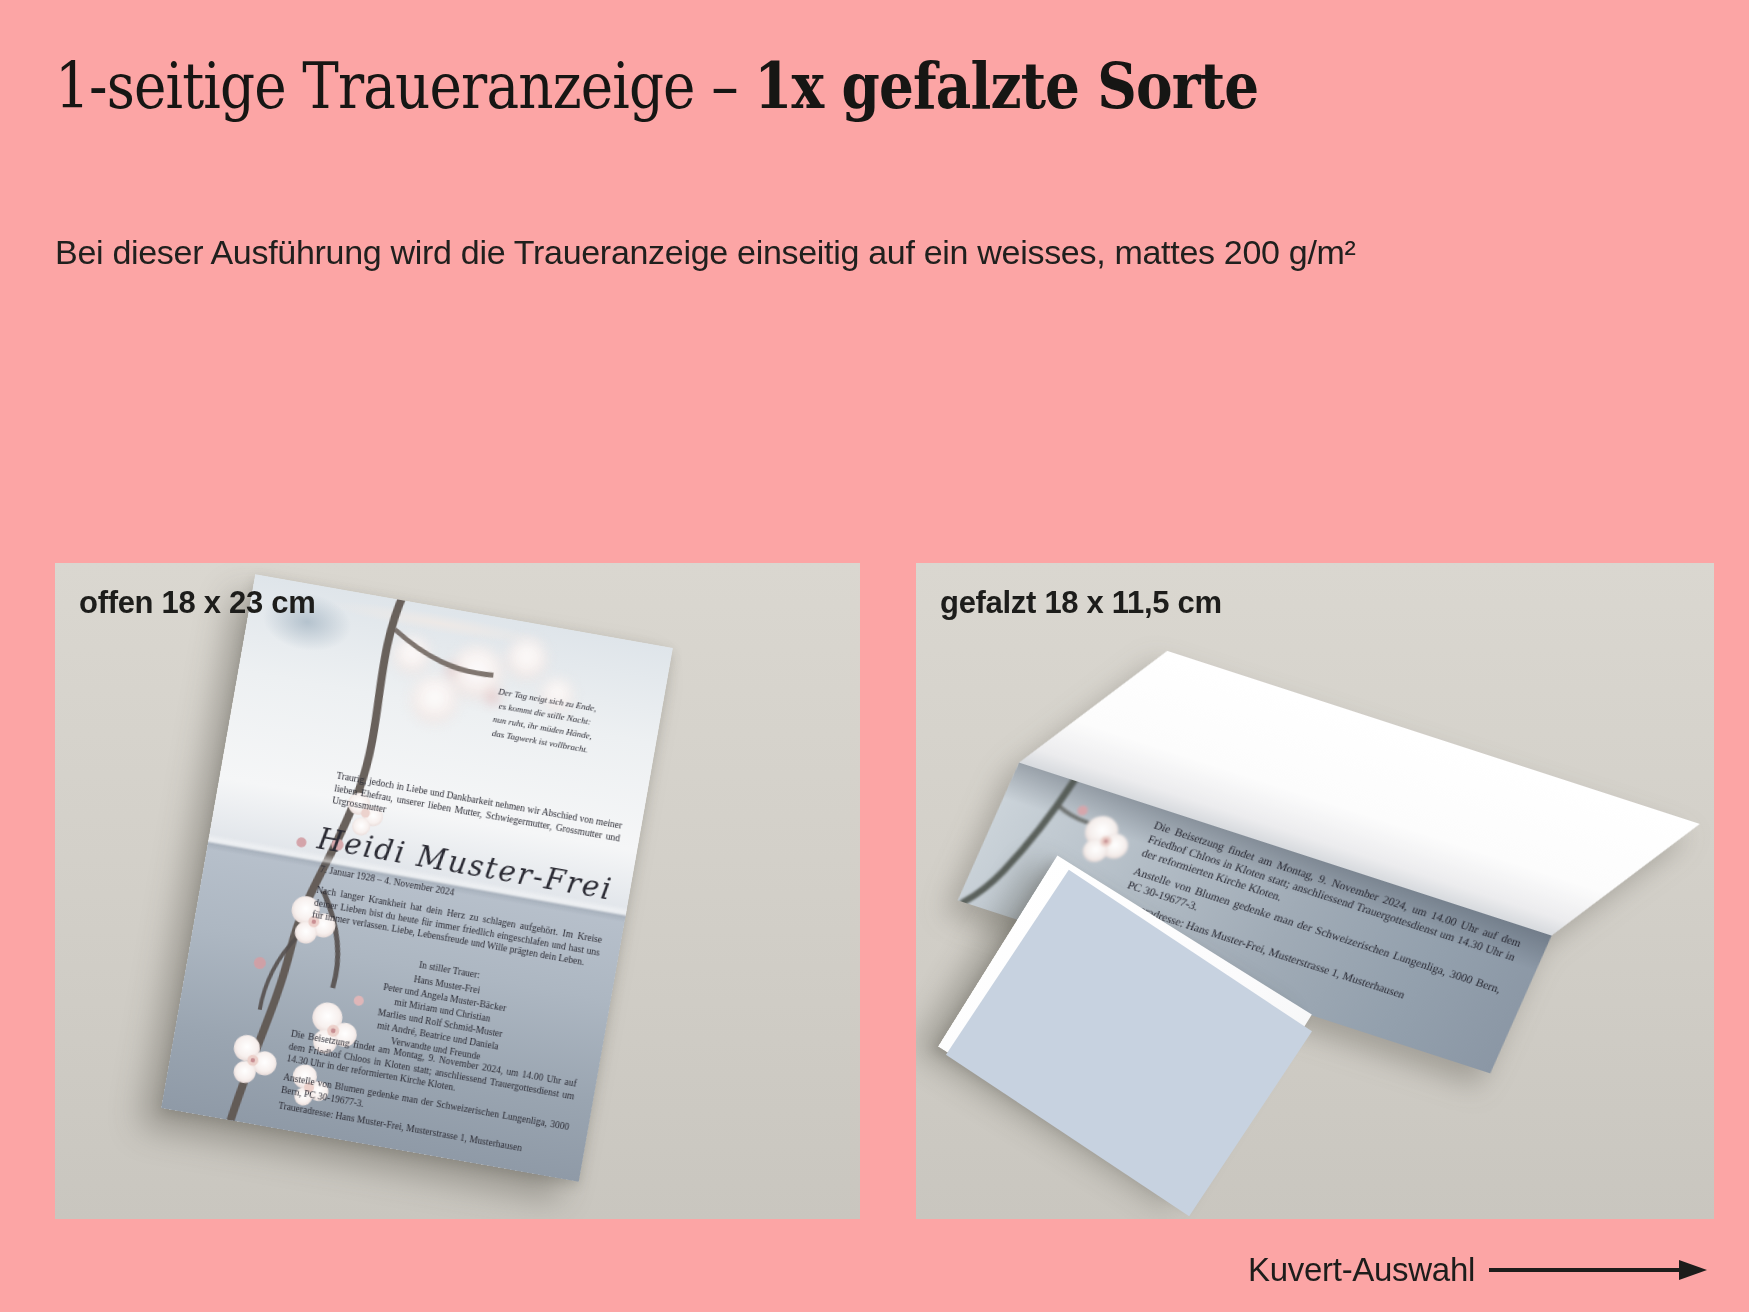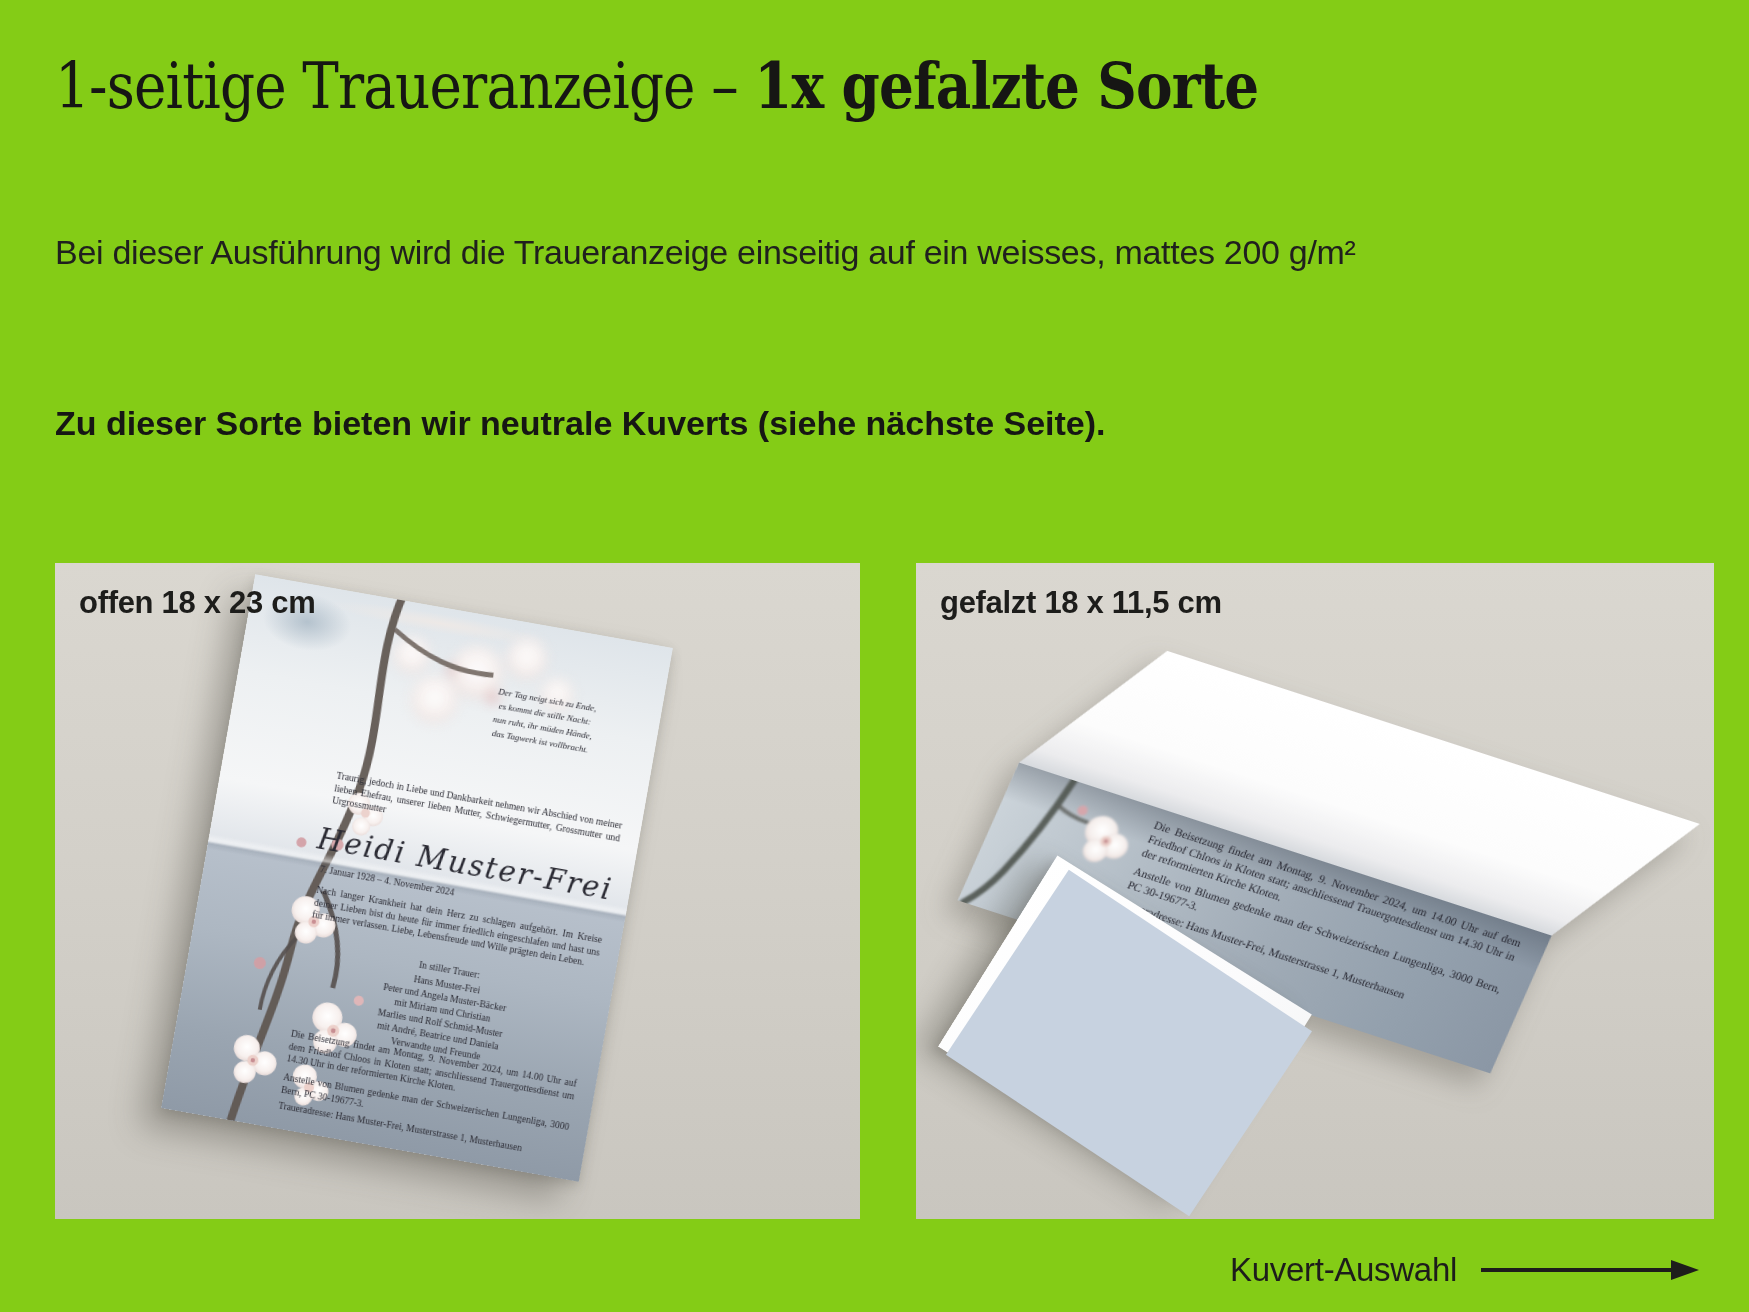--- a/index.html
+++ b/index.html
@@ -1,16 +1,16 @@
 <!DOCTYPE html>
 <html><head>
 <meta charset="utf-8">
 <style>
   html,body{margin:0;padding:0;background:#ececeb;}
-  .page{position:relative;width:1749px;height:1312px;background:#84cc16;overflow:hidden;
+  .page{position:relative;width:1749px;height:1312px;background:#fca5a5;overflow:hidden;
         font-family:"Liberation Sans",sans-serif;color:#1d1d1b;}
 
   
   .title{position:absolute;left:55px;top:52px;margin:0;white-space:nowrap;
          font-family:"DejaVu Serif",serif;font-size:63px;line-height:1.08;
          letter-spacing:-1px;color:#161614;transform:scaleX(.87);transform-origin:0 50%;}
   .title .t-prefix{font-weight:400;}
   .title .t-bold{font-weight:700;}
 
   .intro{position:absolute;left:55px;top:210px;width:1620px;margin:0;
@@ -77,37 +77,36 @@
        font-size:11.5px;line-height:15px;text-align:justify;}
   .inside-text .gap{display:block;height:5px;}
   .closed-card{position:absolute;left:59px;top:355px;width:300px;height:225px;
        transform:rotate(32deg);transform-origin:50% 50%;
        background:linear-gradient(115deg,#ffffff 0%,#fbfbfc 55%,#f2f3f4 100%);
        box-shadow:-20px 16px 28px rgba(70,68,60,.30), -4px 6px 10px rgba(70,68,60,.18);}
   .closed-card::before{content:'';position:absolute;left:14px;top:10px;right:-6px;bottom:-7px;
        background:#c7d2e0;transform:rotate(1.6deg);z-index:-1;}
 
   
-  .kuvert{position:absolute;right:48px;top:1253px;display:flex;align-items:center;gap:22px;
+  .kuvert{position:absolute;right:40px;top:1253px;display:flex;align-items:center;gap:12px;
           cursor:pointer;}
   .kuvert-label{font-size:33px;letter-spacing:-.3px;color:#1d1d1b;line-height:1;}
   .arrow-svg{display:block;}
 </style>
 </head>
 <body>
 
 <div class="page">
 
   <h1 class="title"><span class="t-prefix">1-seitige Traueranzeige – </span><span class="t-bold">1x gefalzte Sorte</span></h1>
 
   <p class="intro">
     <span class="line">Bei dieser Ausführung wird die Traueranzeige einseitig auf ein weisses, mattes 200 g/m²</span>
   </p>
 
-  <p class="note">Zu dieser Sorte bieten wir neutrale Kuverts (siehe nächste Seite).</p>
 
   <section class="panel panel-left">
     <div class="panel-label">offen 18 x 23 cm</div>
 
     <div class="open-card">
       <svg class="photo-svg" width="424" height="542" viewBox="0 0 424 542">
         <defs>
           <radialGradient id="pet" cx="50%" cy="45%" r="55%">
             <stop offset="0%" stop-color="#ffffff"></stop>
             <stop offset="70%" stop-color="#f7f0ee"></stop>

